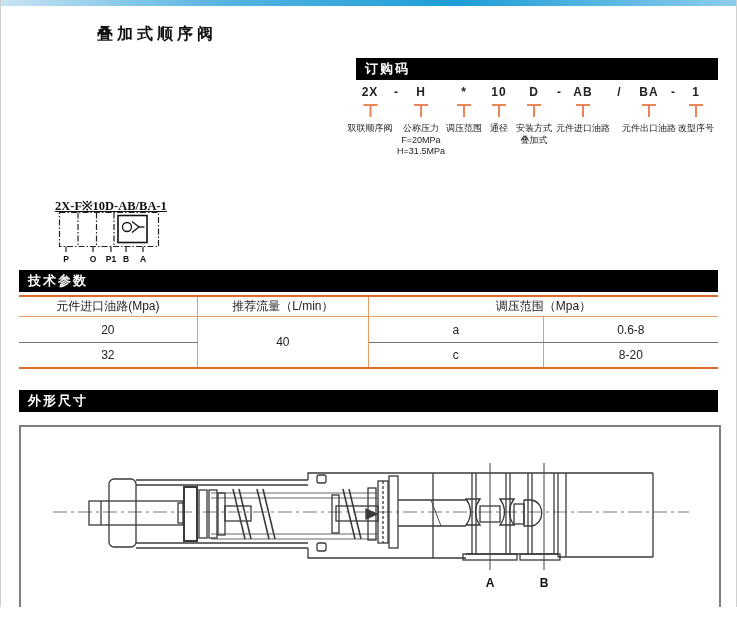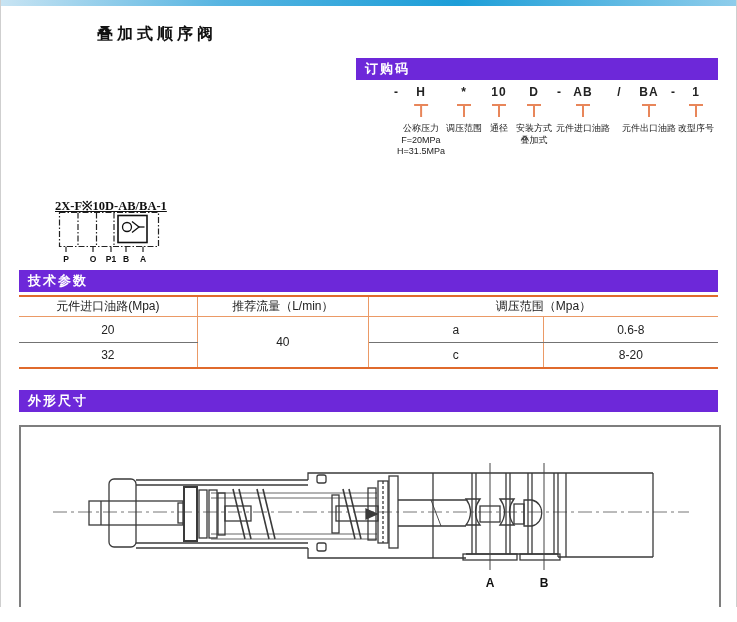--- a/index.html
+++ b/index.html
@@ -11,21 +11,21 @@
   .top-bar{
     position:absolute; left:0; top:0; width:737px; height:6px;
     background:linear-gradient(90deg,#c8e4f3 0%,#56b4e1 30%,#1c9ed8 62%,#8fcdeb 100%);
   }
   .page-title{
     position:absolute; left:96px; top:24px;
     font-size:16px; font-weight:bold; letter-spacing:4px; color:#111;
   }
   .sec-bar{
     position:absolute; height:22px; line-height:22px;
-    background:#6d28d9; color:#ffffff; font-size:13px; font-weight:bold;
+    background:#000000; color:#ffffff; font-size:13px; font-weight:bold;
     padding-left:9px; letter-spacing:2px; box-sizing:border-box;
   }
   .bar-order{ left:355px; top:58px;  width:362px; }
   .bar-tech { left:18px;  top:270px; width:699px; }
   .bar-dims { left:18px;  top:390px; width:699px; }
 
   
   .code-col{ position:absolute; top:85px; transform:translateX(-50%); text-align:center; }
   .code-val{ font-size:12px; font-weight:bold; letter-spacing:1px; color:#222; display:block; }
   .t-mark{ position:relative; width:14px; height:13px; margin:5px auto 6px auto; }
@@ -63,20 +63,30 @@
 </head>
 <body>
 
 <div class="page">
   <div class="top-bar"></div>
 
   <div class="page-title">叠加式顺序阀</div>
 
   <div class="sec-bar bar-order">订购码</div>
 
+  <div class="code-col" style="left:369px">
+    <span class="code-val">2X</span>
+    <div class="t-mark">
+        <span class="h"></span>
+        <span class="v"></span>
+      </div>
+    <div class="code-lbls">
+      <div>双联顺序阀</div>
+    </div>
+  </div>
   <div class="code-col" style="left:420px">
     <span class="code-val">H</span>
     <div class="t-mark">
         <span class="h"></span>
         <span class="v"></span>
       </div>
     <div class="code-lbls">
       <div>公称压力</div>
       <div>F=20MPa</div>
       <div>H=31.5MPa</div>

